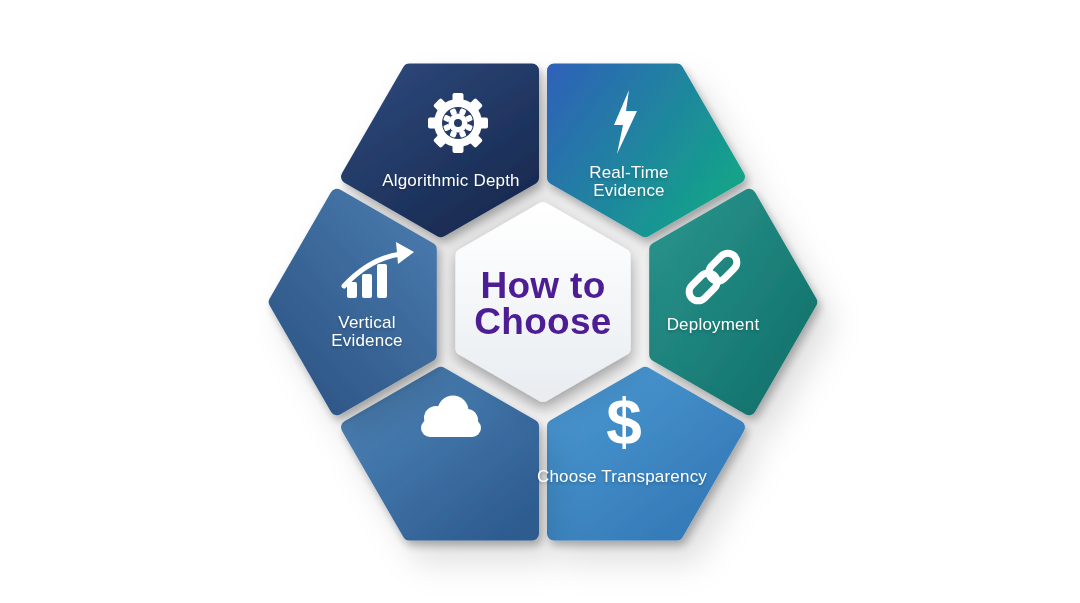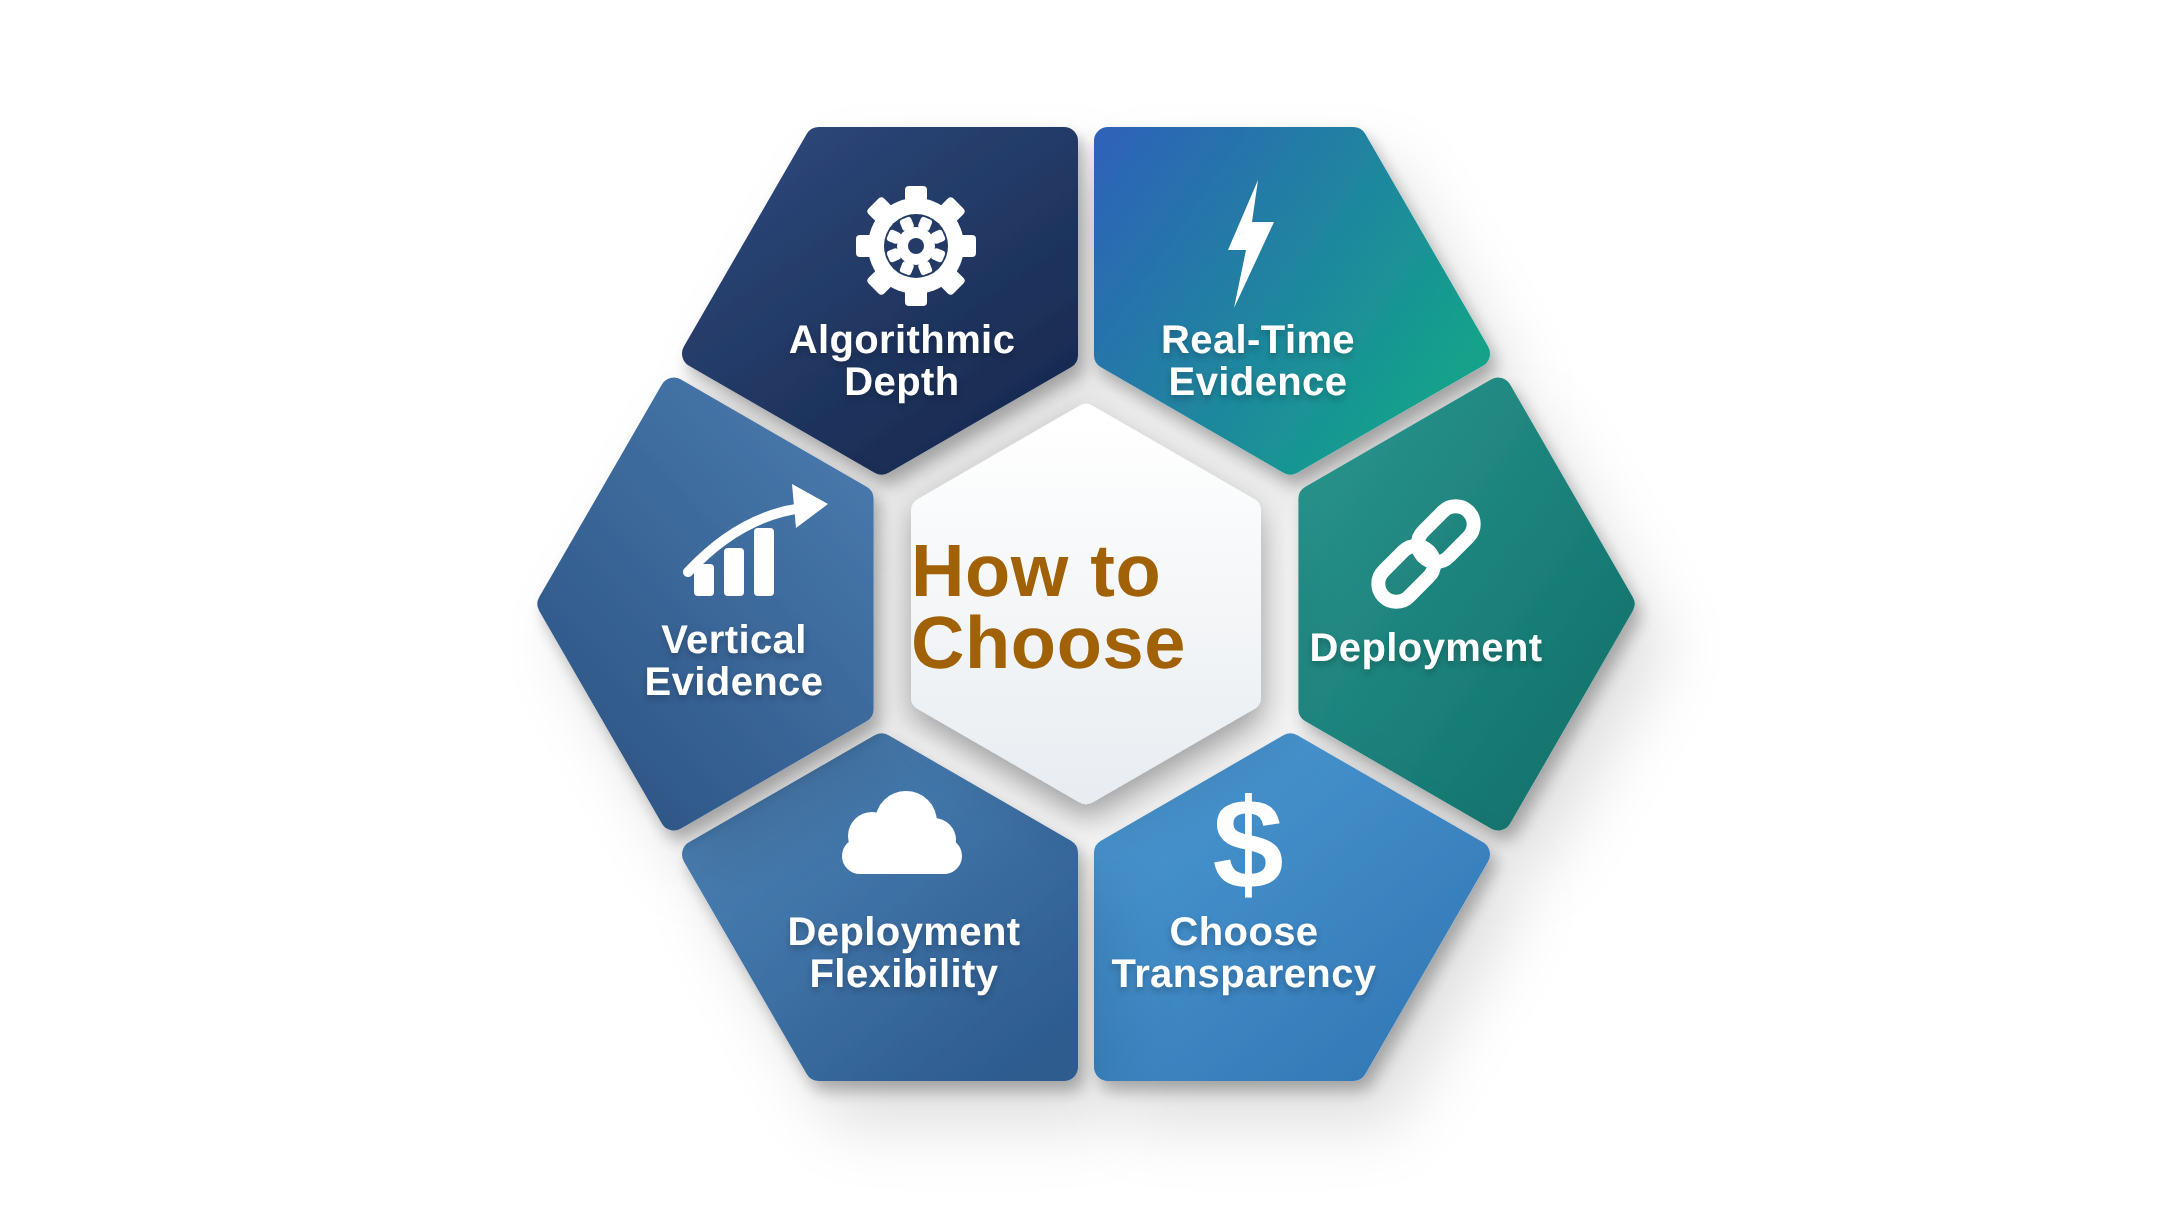--- a/index.html
+++ b/index.html
@@ -1,23 +1,23 @@
 <!DOCTYPE html>
 <html><head>
 <meta charset="utf-8">
 <style>
   html,body{margin:0;padding:0;background:#ffffff;}
   .stage{position:relative;width:1080px;height:603px;overflow:hidden;background:#ffffff;
          font-family:"Liberation Sans",sans-serif;}
   .stage svg{position:absolute;left:0;top:0;}
   .petal-label{position:absolute;transform:translate(-50%,-50%);color:#ffffff;
-         font-weight:700;font-size:20px;line-height:1.03;text-align:center;
+         font-weight:400;font-size:17px;line-height:1.03;text-align:center;
          letter-spacing:.2px;text-shadow:0 2px 3px rgba(0,0,0,.22);}
-  .center-title{position:absolute;transform:translate(-50%,-50%);color:#a16207;
-         font-weight:800;font-size:37px;line-height:.97;text-align:left;letter-spacing:.3px;}
+  .center-title{position:absolute;transform:translate(-50%,-50%);color:#4c1d95;
+         font-weight:800;font-size:37px;line-height:.97;text-align:center;letter-spacing:.3px;}
 </style>
 </head>
 <body>
 
 <div class="stage">
   <svg id="fig" viewBox="0 0 1080 603" width="1080" height="603">
       <defs>
         <filter id="petalShadow" x="-60%" y="-60%" width="260%" height="260%">
           <feDropShadow dx="3" dy="5" stdDeviation="4" flood-color="#000" flood-opacity="0.28"></feDropShadow>
           <feDropShadow dx="14" dy="20" stdDeviation="16" flood-color="#000" flood-opacity="0.13"></feDropShadow>
@@ -108,17 +108,16 @@
         <path d="M 344 286 Q 370 258 401 254" fill="none" stroke="#fff" stroke-width="5" stroke-linecap="round"></path>
         <path d="M 396 242 L 414 252 L 398 264 Z" fill="#fff"></path>
       </g>
       <path d="M543.0 209.0 L 623.5 255.5 L 623.5 348.5 L 543.0 395.0 L 462.5 348.5 L 462.5 255.5 Z" fill="url(#gradHex)" stroke="url(#gradHex)" stroke-width="14" stroke-linejoin="round" filter="url(#hexShadow)"></path>
     </svg>
 
   <div class="petal-label" style="left:451px;top:181px;width:150px">Algorithmic Depth</div>
   <div class="petal-label" style="left:629px;top:181px;width:130px">Real-Time Evidence</div>
   <div class="petal-label" style="left:713px;top:325px;width:160px">Deployment</div>
   <div class="petal-label" style="left:622px;top:477px;width:175px">Choose Transparency</div>
-  <div class="petal-label" style="left:452px;top:477px;width:160px">Deployment Flexibility</div>
   <div class="petal-label" style="left:367px;top:331px;width:120px">Vertical Evidence</div>
 
   <div class="center-title" style="left:543px;top:304px;width:175px">How to Choose</div>
 </div>
 
 </body></html>

